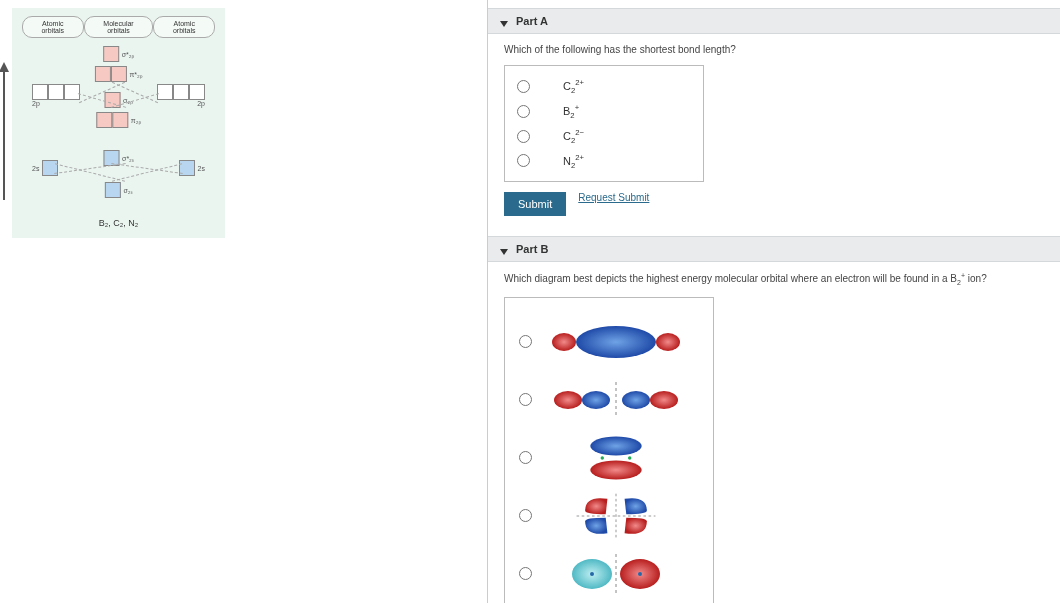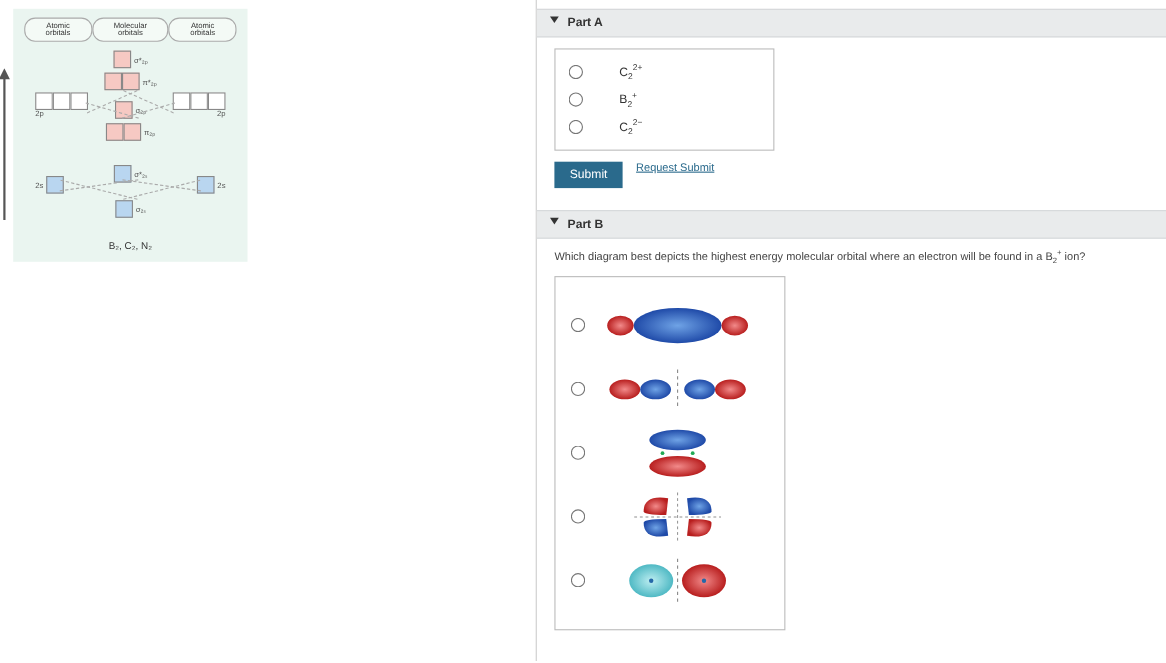--- a/index.html
+++ b/index.html
@@ -62,21 +62,21 @@
   .part {
     margin-bottom: 10px;
   }
   .part-header {
     background: #e9ebec;
     border-top:1px solid #d5d8da;
     border-bottom:1px solid #d5d8da;
     padding: 6px 12px;
     font-size: 11px;
     font-weight: bold;
-    display:flex; align-items:flex-start;
+    display:flex; align-items:flex-end;
     cursor:pointer;
   }
   .part-header .caret {
     display:inline-block; margin-right:8px;
     width:0; height:0; border-left:4px solid transparent;
     border-right:4px solid transparent; border-top:6px solid #333;
   }
   .part-body {
     padding: 10px 16px;
   }
@@ -200,32 +200,37 @@
 </div>
 
 <div class="right-panel">
 
   <div class="part">
     <div class="part-header">
       <span class="caret"></span>
       <span>Part A</span>
     </div>
     <div class="part-body">
+      <div class="question">Which of the following has the shortest bond length?</div>
       <div class="choice-box">
         <label class="choice-row">
           <input type="radio" name="pa" style="">
           <span>C<sub>2</sub><sup>2+</sup></span>
         </label>
         <label class="choice-row">
           <input type="radio" name="pa" style="">
           <span>B<sub>2</sub><sup>+</sup></span>
         </label>
         <label class="choice-row">
           <input type="radio" name="pa" style="">
           <span>C<sub>2</sub><sup>2−</sup></span>
+        </label>
+        <label class="choice-row">
+          <input type="radio" name="pa" style="">
+          <span>N<sub>2</sub><sup>2+</sup></span>
         </label>
       </div>
       <div class="btn-row">
         <button class="submit-btn">Submit</button>
         <span class="req-link">Request Submit</span>
       </div>
     </div>
   </div>
 
   <div class="part">

